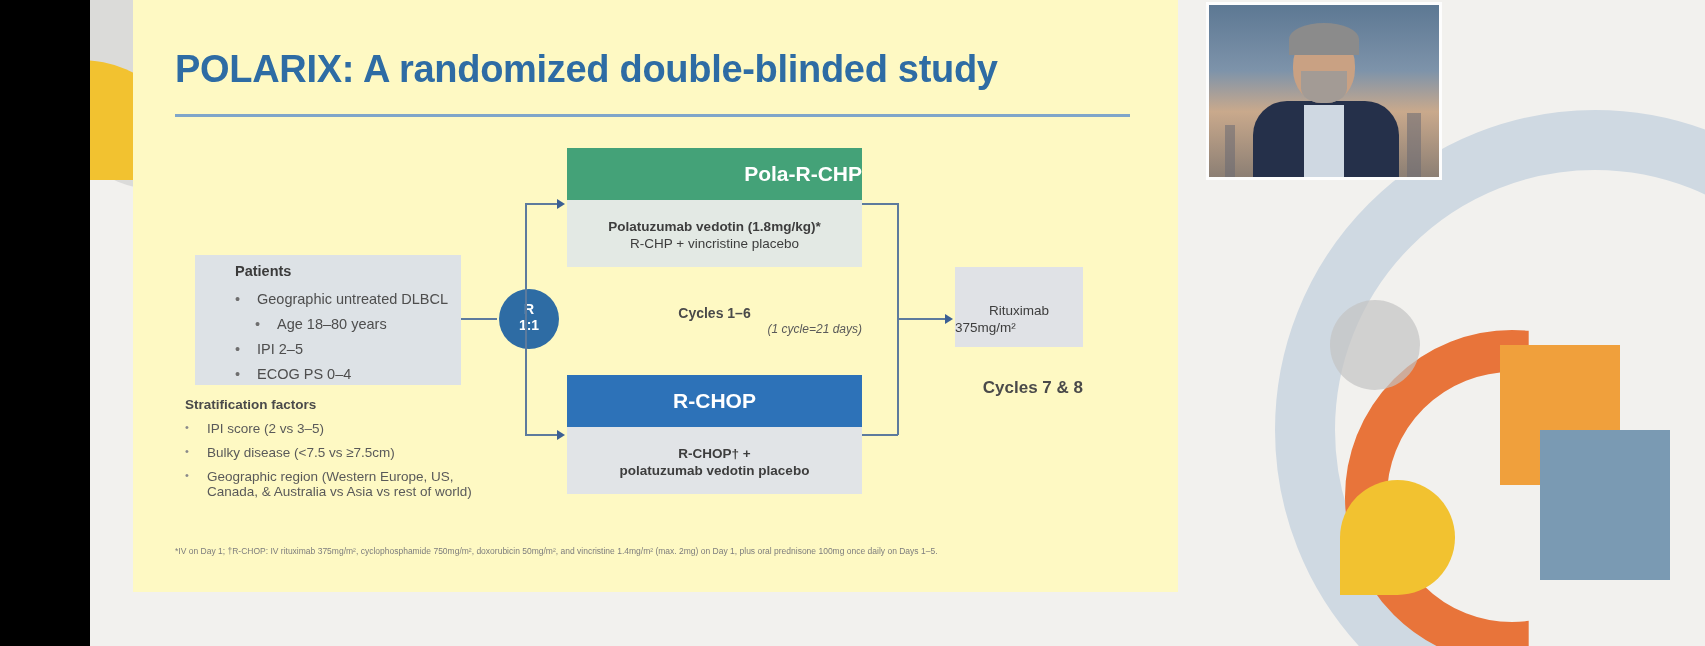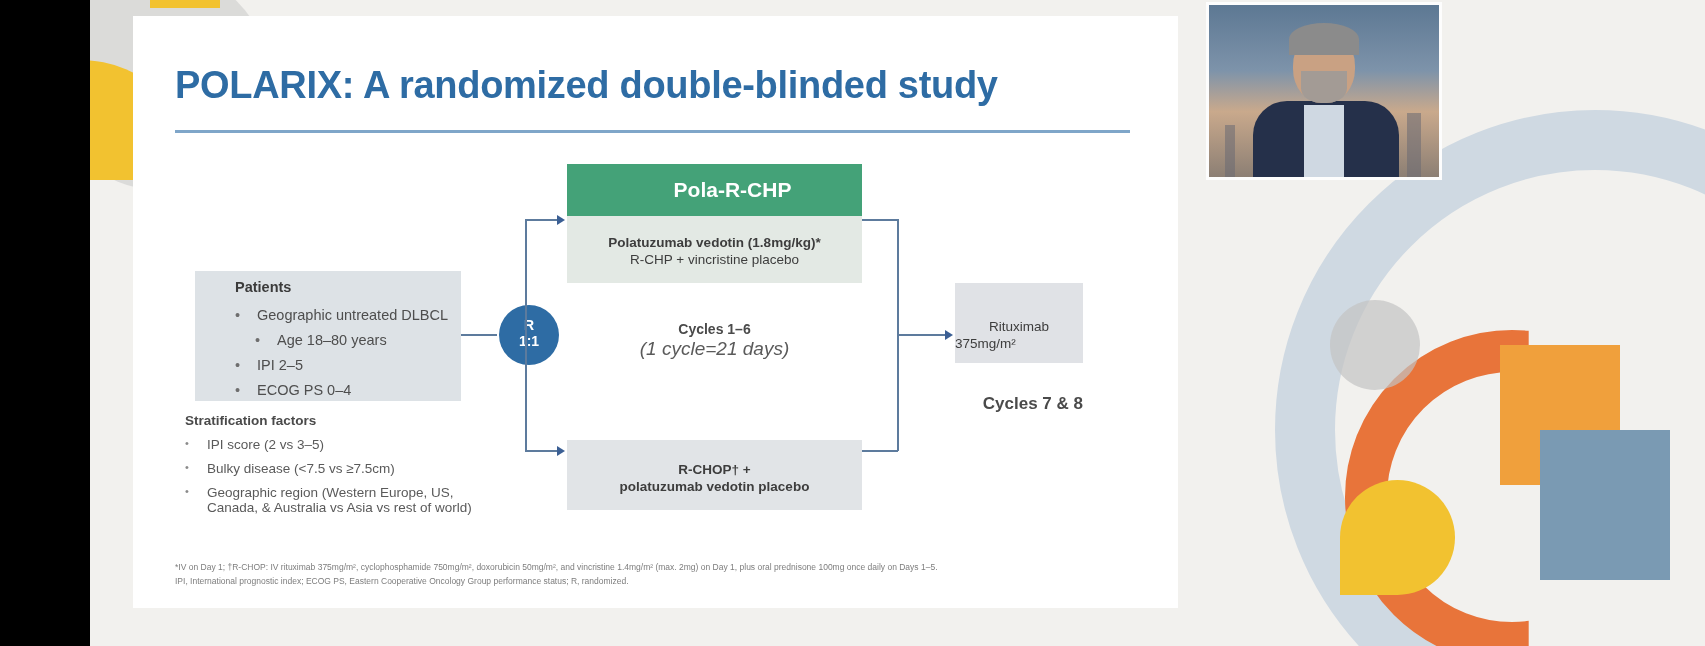--- a/index.html
+++ b/index.html
@@ -5,21 +5,21 @@
   html,body{margin:0;padding:0;background:#000;}
   body{width:1705px;height:646px;overflow:hidden;font-family:"Liberation Sans",sans-serif;}
 
   #screen{position:relative;width:1705px;height:646px;background:#000;}
 
   
   #bgpanel{position:absolute;left:90px;top:0;width:1615px;height:646px;background:#f2f1ee;overflow:hidden;}
   .deco{position:absolute;border-radius:50%;}
 
   
-  #slide{position:absolute;left:133px;top:16px;width:1045px;height:592px;background:#ffffff;overflow:hidden;}
+  #slide{position:absolute;left:133px;top:0;width:1045px;height:592px;background:#fef9c3;overflow:hidden;}
 
   #slide-title{position:absolute;left:42px;top:48px;font-size:38px;font-weight:bold;color:#2e6ca4;letter-spacing:-.3px;white-space:nowrap;}
   #title-rule{position:absolute;left:42px;top:114px;width:955px;height:3px;background:#7fa6c9;}
 
   
   #patients-box{position:absolute;left:62px;top:255px;width:266px;height:130px;background:#dde2e6;}
   #patients-title{position:absolute;left:102px;top:263px;font-size:14.5px;font-weight:bold;color:#3b3b3b;}
   .pat-li{position:absolute;left:102px;font-size:14.5px;color:#4e4e4e;white-space:nowrap;}
   .pat-li .bul{display:inline-block;width:22px;color:#6e6e6e;}
 
@@ -29,31 +29,31 @@
   .st-li .bul{display:inline-block;width:22px;color:#8a8a8a;font-size:11px;vertical-align:2px;}
   .st-sub{position:absolute;left:74px;font-size:13.5px;color:#5a5a5a;white-space:nowrap;}
 
   
   #rand-circle{position:absolute;left:366px;top:289px;width:60px;height:60px;border-radius:50%;background:#2e6ca4;
     color:#fff;font-size:14px;font-weight:bold;text-align:center;line-height:1.15;padding-top:12px;box-sizing:border-box;}
 
   
   #pola-body{position:absolute;left:434px;top:197px;width:295px;height:70px;background:#e3e9e4;}
   #pola-head{position:absolute;left:434px;top:148px;width:295px;height:52px;background:#44a278;}
-  #pola-head span{display:block;text-align:center;line-height:52px;color:#fff;font-size:21px;font-weight:bold;padding-left:36px;}
+  #pola-head span{display:block;text-align:right;line-height:52px;color:#fff;font-size:21px;font-weight:bold;padding-left:36px;}
   .pola-line{position:absolute;width:295px;left:434px;text-align:center;font-size:13.5px;color:#3d3d3d;}
 
   #chop-body{position:absolute;left:434px;top:424px;width:295px;height:70px;background:#e1e4e7;}
   #chop-head{position:absolute;left:434px;top:375px;width:295px;height:52px;background:#2d72b8;}
   #chop-head span{display:block;text-align:center;line-height:52px;color:#fff;font-size:21px;font-weight:bold;}
   .chop-line{position:absolute;width:295px;left:434px;text-align:center;font-size:13.5px;color:#3d3d3d;}
 
   
   #cyc-main{position:absolute;left:434px;top:305px;width:295px;text-align:center;font-size:14px;font-weight:bold;color:#4a4a4a;}
-  #cyc-sub{position:absolute;left:434px;top:322px;width:295px;text-align:center;font-size:19px;font-style:italic;color:#5a5a5a;}
+  #cyc-sub{position:absolute;left:434px;top:322px;width:295px;text-align:right;font-size:12px;font-style:italic;color:#5a5a5a;}
 
   
   #ritux-box{position:absolute;left:822px;top:267px;width:128px;height:80px;background:#e0e2e6;}
   #ritux-l1{position:absolute;left:822px;top:303px;width:128px;text-align:center;font-size:13.5px;color:#3d3d3d;}
   #ritux-l2{position:absolute;left:822px;top:320px;width:128px;text-align:left;font-size:13.5px;color:#3d3d3d;}
   #ritux-cyc{position:absolute;left:822px;top:378px;width:128px;text-align:right;font-size:17px;font-weight:bold;color:#4a4a4a;}
 
   
   .ln{position:absolute;background:#5d7b9d;}
   .arrow-r{position:absolute;width:0;height:0;border-top:5px solid transparent;border-bottom:5px solid transparent;border-left:8px solid #3b5f94;}
@@ -120,39 +120,41 @@
     <div class="arrow-r" style="left:424px;top:430px;"></div>
 
     <div id="pola-body"></div>
     <div id="pola-head">
         <span>Pola-R-CHP</span>
       </div>
     <div class="pola-line" style="top:219px;font-weight:bold;">Polatuzumab vedotin (1.8mg/kg)*</div>
     <div class="pola-line" style="top:236px;font-weight:normal;">R-CHP + vincristine placebo</div>
 
     <div id="chop-body"></div>
+    <div id="chop-head">
+        <span>R-CHOP</span>
+      </div>
     <div class="chop-line" style="top:463px;font-weight:bold;">polatuzumab vedotin placebo</div>
     <div class="chop-line" style="top:446px;font-weight:bold;">R-CHOP† +</div>
 
     <div id="cyc-main">Cycles 1–6</div>
     <div id="cyc-sub">(1 cycle=21 days)</div>
 
     <div class="ln" style="left:729px;top:203px;width:36px;height:1.5px;"></div>
     <div class="ln" style="left:729px;top:434px;width:36px;height:1.5px;"></div>
     <div class="ln" style="left:764px;top:203px;width:1.5px;height:232px;"></div>
     <div class="ln" style="left:764px;top:318px;width:50px;height:1.5px;"></div>
     <div class="arrow-r" style="left:812px;top:314px;"></div>
 
     <div id="ritux-box"></div>
     <div id="ritux-l1">Rituximab</div>
     <div id="ritux-l2">375mg/m²</div>
     <div id="ritux-cyc">Cycles 7 &amp; 8</div>
 
     <div class="fn" style="top:546px;">*IV on Day 1; †R-CHOP: IV rituximab 375mg/m², cyclophosphamide 750mg/m², doxorubicin 50mg/m², and vincristine 1.4mg/m² (max. 2mg) on Day 1, plus oral prednisone 100mg once daily on Days 1–5.</div>
-    <div class="fn" style="top:560px;">IPI, International prognostic index; ECOG PS, Eastern Cooperative Oncology Group performance status; R, randomized.</div>
   </div>
 
   <div id="webcam">
     <div class="cam-tower" style="left:16px;width:10px;height:52px;"></div>
     <div class="cam-tower" style="right:18px;width:14px;height:64px;"></div>
     <div id="cam-body"></div>
     <div id="cam-shirt"></div>
     <div id="cam-head"></div>
     <div id="cam-beard"></div>
     <div id="cam-hair"></div>

